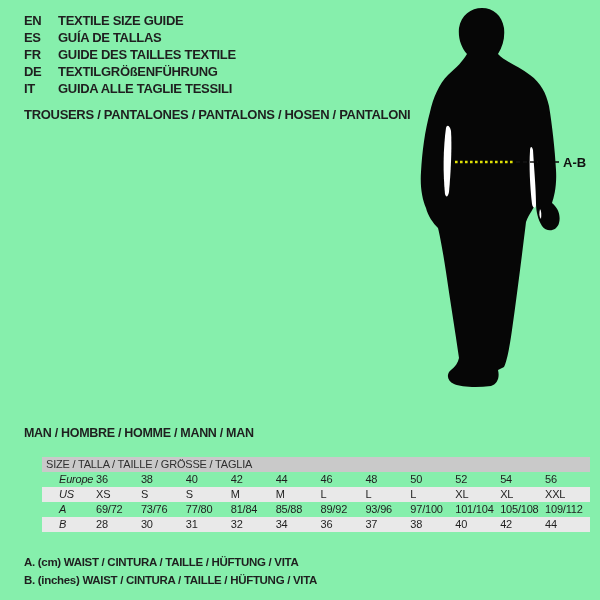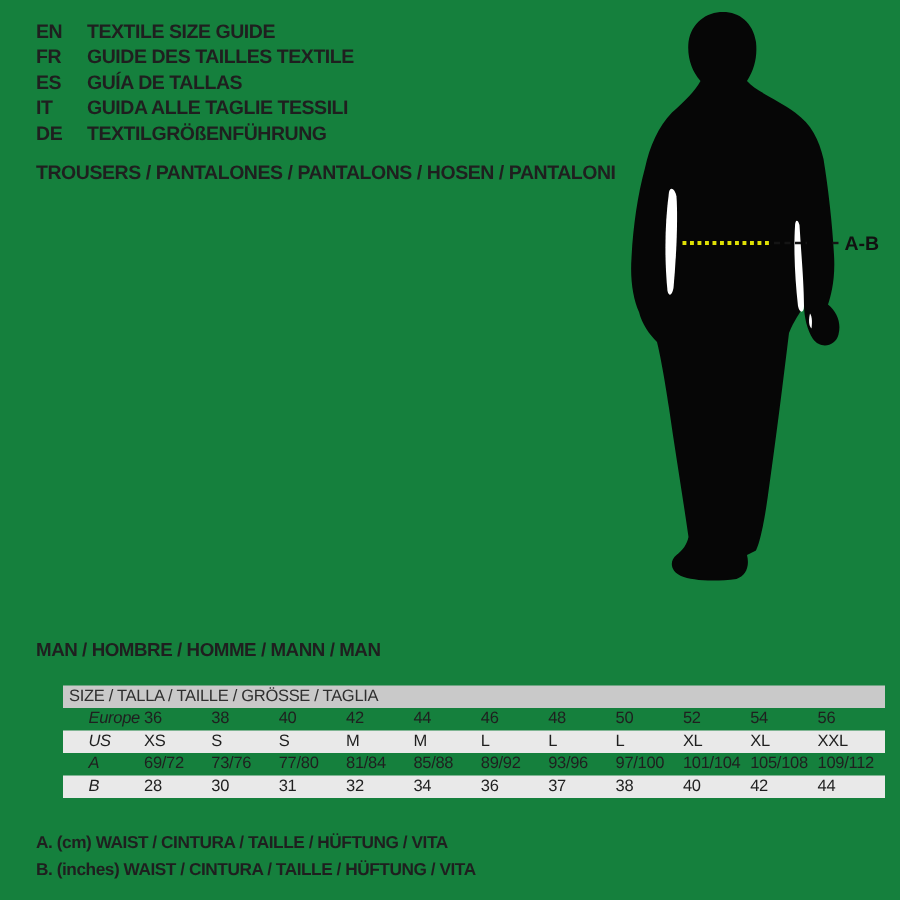--- a/index.html
+++ b/index.html
@@ -1,17 +1,17 @@
 <!DOCTYPE html>
 <html><head>
 <meta charset="utf-8">
 <style>
   html,body{margin:0;padding:0;background:#fff;}
   .canvas{
-    position:relative;width:600px;height:600px;background:#15803d;overflow:hidden;
+    position:relative;width:600px;height:600px;background:#86efac;overflow:hidden;
     font-family:"Liberation Sans",sans-serif;color:#1f1f1f;
   }
   
   .lang-list{position:absolute;left:24px;top:12px;}
   .lang-row{display:flex;height:17px;line-height:17px;
     font-size:13px;font-weight:bold;letter-spacing:-0.3px;}
   .lang-code{width:34px;flex:0 0 34px;}
   .garment-title{
     position:absolute;left:24px;top:107px;
     font-size:13px;font-weight:bold;letter-spacing:-0.3px;white-space:nowrap;
@@ -42,34 +42,34 @@
 <body>
 
 <div class="canvas">
 
   <div class="lang-list">
     <div class="lang-row">
       <span class="lang-code">EN</span>
       <span class="lang-label">TEXTILE SIZE GUIDE</span>
     </div>
     <div class="lang-row">
+      <span class="lang-code">ES</span>
+      <span class="lang-label">GUÍA DE TALLAS</span>
+    </div>
+    <div class="lang-row">
       <span class="lang-code">FR</span>
       <span class="lang-label">GUIDE DES TAILLES TEXTILE</span>
     </div>
     <div class="lang-row">
-      <span class="lang-code">ES</span>
-      <span class="lang-label">GUÍA DE TALLAS</span>
+      <span class="lang-code">DE</span>
+      <span class="lang-label">TEXTILGRÖßENFÜHRUNG</span>
     </div>
     <div class="lang-row">
       <span class="lang-code">IT</span>
       <span class="lang-label">GUIDA ALLE TAGLIE TESSILI</span>
-    </div>
-    <div class="lang-row">
-      <span class="lang-code">DE</span>
-      <span class="lang-label">TEXTILGRÖßENFÜHRUNG</span>
     </div>
   </div>
 
   <div class="garment-title">TROUSERS / PANTALONES / PANTALONS / HOSEN / PANTALONI</div>
 
   <svg class="figure" viewBox="0 0 200 420" xmlns="http://www.w3.org/2000/svg">
     <path fill="#060606" d="
       M 82,8
       C 93,8 102,15 104,28
       C 105,38 103,46 98,54

